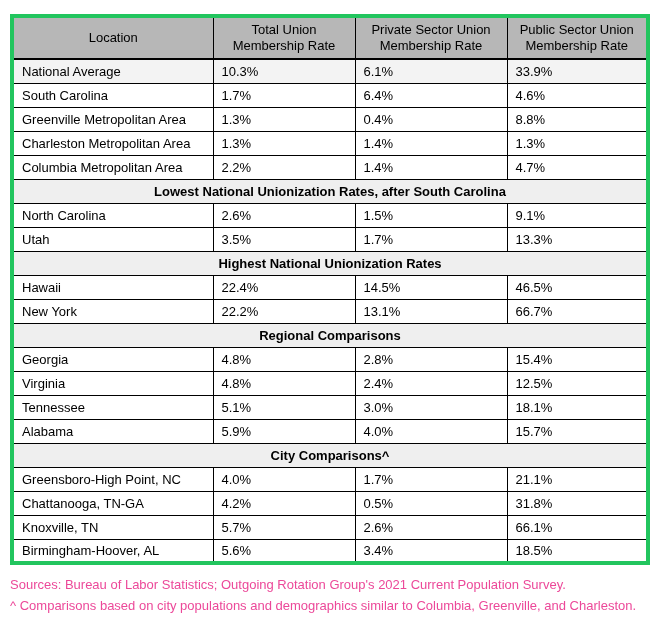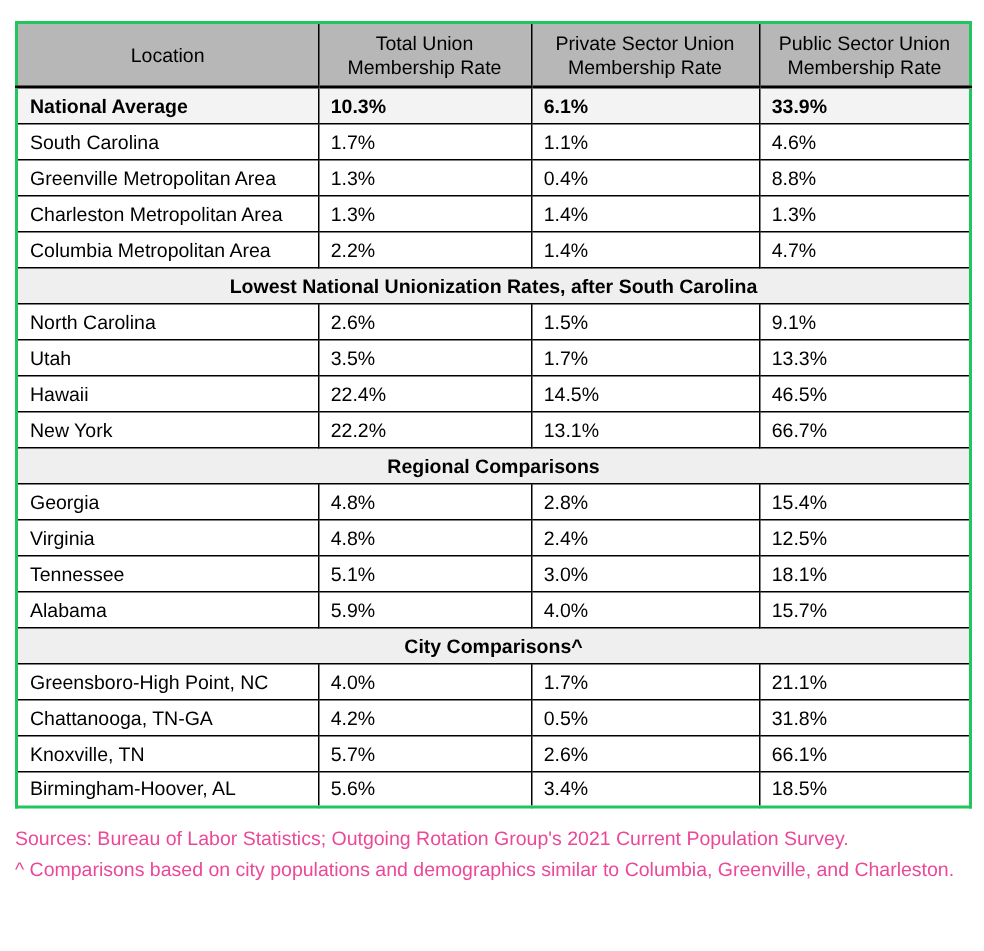--- a/index.html
+++ b/index.html
@@ -13,21 +13,21 @@
   }
   .page {
     width: 656px;
     height: 634px;
     padding: 14px 10px 0 10px;
   }
   table.rates {
     width: 636px;
     border-collapse: collapse;
     table-layout: fixed;
-    border: 2px solid #22c55e;
+    border: 4px solid #22c55e;
   }
   table.rates th {
     background: #b7b7b7;
     font-weight: normal;
     font-size: 13px;
     line-height: 16px;
     text-align: center;
     vertical-align: middle;
     border: 1px solid #000000;
     border-bottom: 2px solid #000000;
@@ -38,21 +38,21 @@
     font-size: 13px;
     line-height: 15px;
     border: 1px solid #000000;
     height: 24px;
     padding: 2px 8px;
     vertical-align: middle;
     background: #ffffff;
   }
   table.rates td.loc { text-align: left; }
   table.rates td.val { text-align: left; }
-  table.rates td.bold { font-weight: bold; }
+  table.rates td.bold { font-weight: normal; }
   table.rates td.shaded { background: #f3f3f3; }
   table.rates td.section {
     text-align: center;
     font-weight: bold;
     background: #efefef;
   }
   .footer {
     margin-top: 10px;
     width: 636px;
     font-size: 13px;
@@ -83,21 +83,21 @@
     <tbody>
         <tr>
           <td class="loc bold shaded">National Average</td>
           <td class="val bold shaded">10.3%</td>
           <td class="val bold shaded">6.1%</td>
           <td class="val bold shaded">33.9%</td>
         </tr>
         <tr>
           <td class="loc">South Carolina</td>
           <td class="val">1.7%</td>
-          <td class="val">1.1%</td>
+          <td class="val">6.4%</td>
           <td class="val">4.6%</td>
         </tr>
         <tr>
           <td class="loc">Greenville Metropolitan Area</td>
           <td class="val">1.3%</td>
           <td class="val">0.4%</td>
           <td class="val">8.8%</td>
         </tr>
         <tr>
           <td class="loc">Charleston Metropolitan Area</td>
@@ -118,20 +118,23 @@
           <td class="loc">North Carolina</td>
           <td class="val">2.6%</td>
           <td class="val">1.5%</td>
           <td class="val">9.1%</td>
         </tr>
         <tr>
           <td class="loc">Utah</td>
           <td class="val">3.5%</td>
           <td class="val">1.7%</td>
           <td class="val">13.3%</td>
+        </tr>
+        <tr>
+          <td colspan="4" class="section">Highest National Unionization Rates</td>
         </tr>
         <tr>
           <td class="loc">Hawaii</td>
           <td class="val">22.4%</td>
           <td class="val">14.5%</td>
           <td class="val">46.5%</td>
         </tr>
         <tr>
           <td class="loc">New York</td>
           <td class="val">22.2%</td>

